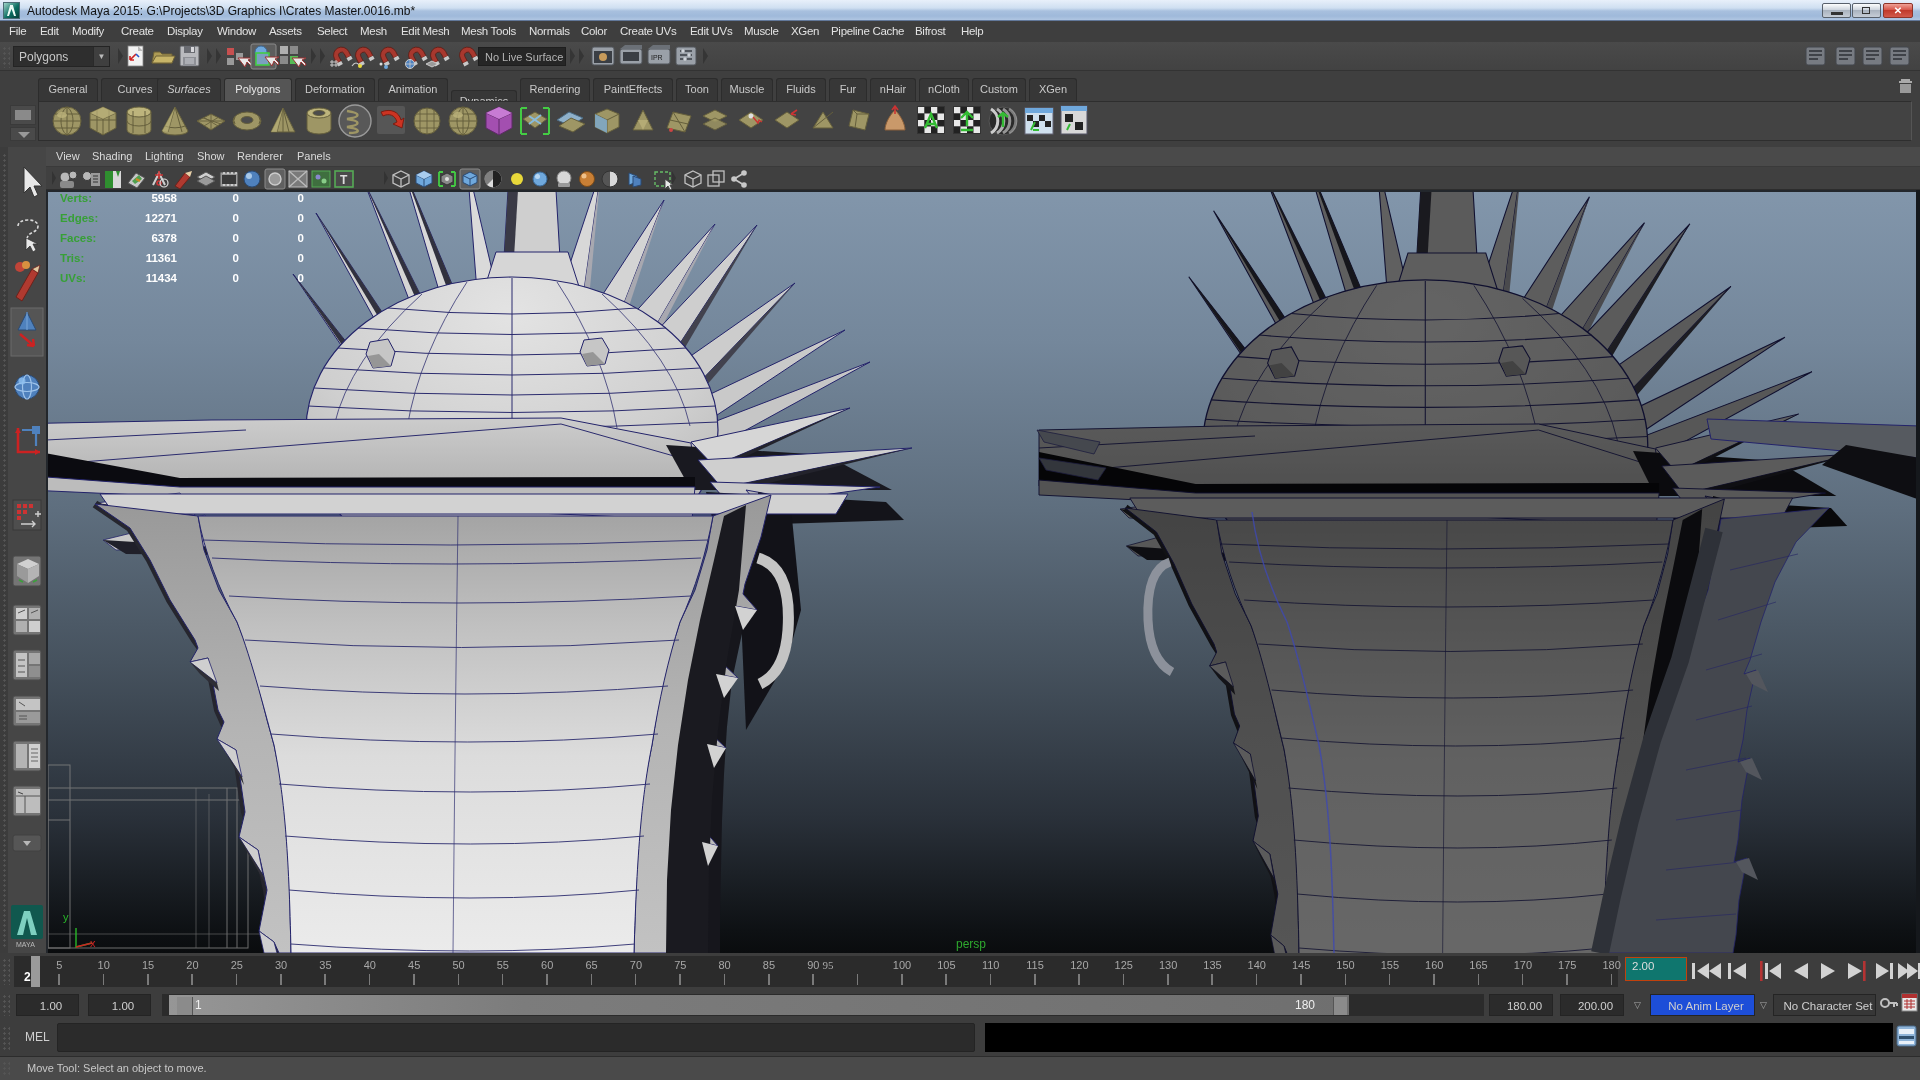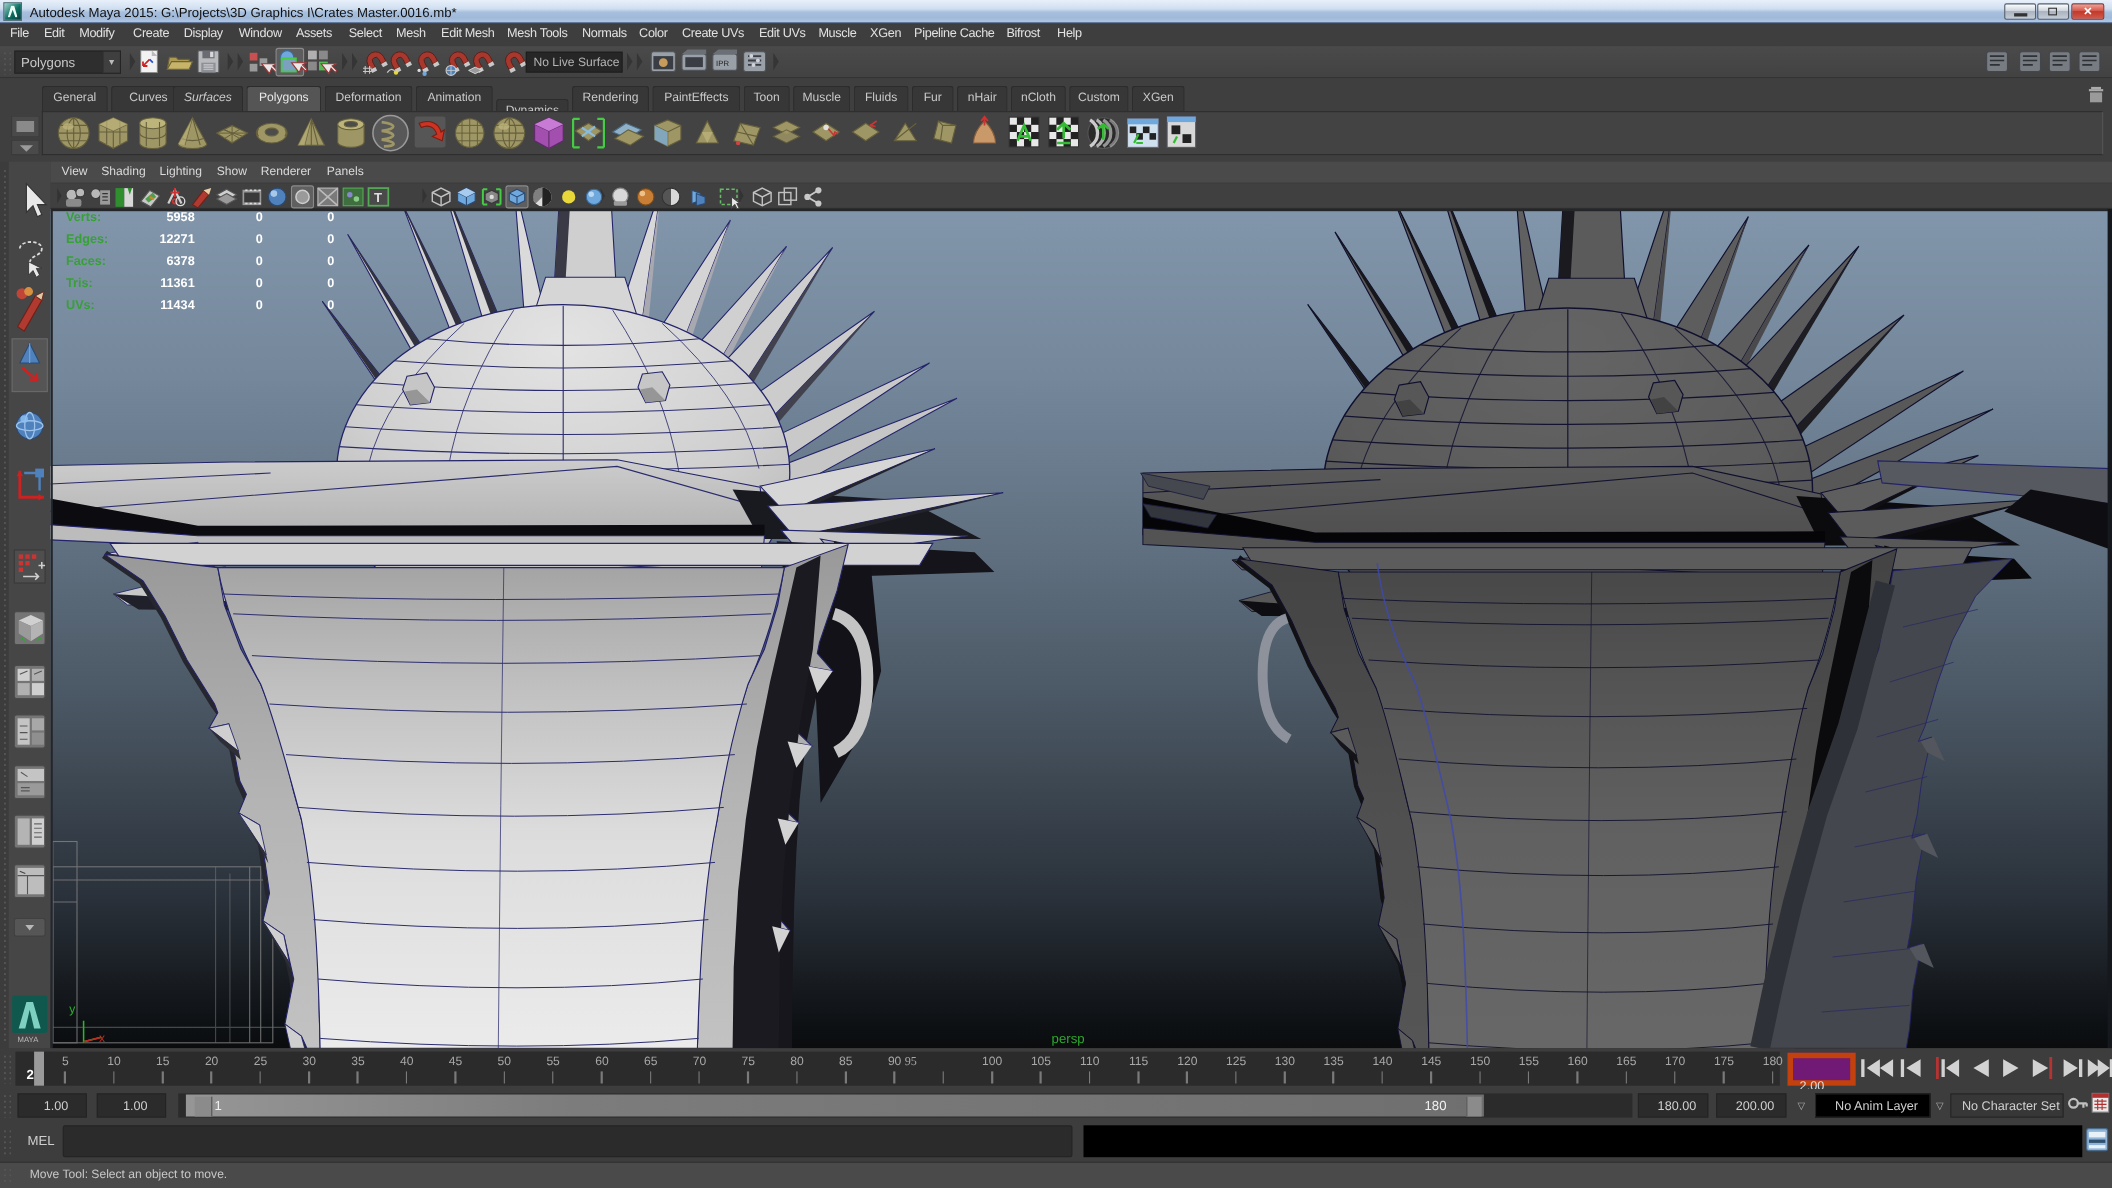--- a/index.html
+++ b/index.html
@@ -69,22 +69,22 @@
 .hudrow u  { text-decoration:none; position:absolute; text-align:right; }
 #persp { position:absolute; left:910px; top:747px; color:#2ea82e; font-size:12px; }
 
 
 #timeslider { left:0; top:953px; width:1920px; height:37px; background:#3d3d3d; }
 #ruler { position:absolute; left:14px; top:3px; width:1604px; height:31px; background:#2b2b2b; }
 .tick { position:absolute; bottom:2px; width:1.6px; height:11px; background:#7a7a7a; }
 .tlab { position:absolute; top:3px; font-size:11px; color:#a8a8a8; transform:translateX(-50%); }
 #curframe { position:absolute; left:17px; top:0; width:9px; height:31px; background:#9a9a9a; }
 #cflabel { position:absolute; left:10px; top:14px; color:#fff; font-size:12px; font-weight:bold; }
-#curtimefield { position:absolute; left:1625px; top:4px; width:62px; height:24px; background:#701a75;
-  border:5px solid #c2410c; color:#ddd; font-size:11.5px; padding:20px 0 0 6px; }
+#curtimefield { position:absolute; left:1625px; top:4px; width:62px; height:24px; background:#0f766e;
+  border:1px solid #c2410c; color:#ddd; font-size:11.5px; padding:2px 0 0 6px; }
 
 
 #rangeslider { left:0; top:990px; width:1920px; height:30px; background:#3d3d3d; }
 .rfield { position:absolute; top:4px; height:22px; background:#2b2b2b; border:1px solid #242424;
   color:#cfcfcf; font-size:11.5px; padding:5px 0 0 7px; white-space:nowrap;text-align:center; }
 #rtrack { position:absolute; left:162px; top:4px; width:1322px; height:22px; background:#2b2b2b; }
 #rbar { position:absolute; left:7px; top:1px; width:1180px; height:20px;
   background:linear-gradient(90deg,#969696,#7c7c7c 30%,#6f6f6f); }
 #rh1 { position:absolute; left:8px; top:2px; width:16px; height:18px; background:#8b8b8b; border-right:1px solid #555; }
 #rh2 { position:absolute; left:1164px; top:2px; width:14px; height:18px; background:#8b8b8b; border-left:1px solid #555; }
@@ -1052,21 +1052,21 @@
       <div id="rbar">
         <div id="rh1"></div>
           <div id="rh2"></div>
         <i style="left:26px">1</i>
           <i style="left:1126px">180</i>
       </div>
     </div>
     <div class="rfield" style="left:1489px; width:64px;">180.00</div>
     <div class="rfield" style="left:1560px; width:64px;">200.00</div>
     <div style="position:absolute; left:1634px; top:10px; color:#aaa; font-size:9px;">▽</div>
-    <div class="rfield" style="left:1650px; width:105px; background:#000000;">No Anim Layer</div>
+    <div class="rfield" style="left:1650px; width:105px; background:#1d4ed8;">No Anim Layer</div>
     <div style="position:absolute; left:1760px; top:10px; color:#aaa; font-size:9px;">▽</div>
     <div class="rfield" style="left:1773px; width:103px; background:#373737;">No Character Set</div>
     <svg id="rsicons" width="40" height="30" style="position:absolute;left:1878px;top:0">
   <circle cx="7" cy="13" r="4" fill="none" stroke="#c0c0c0" stroke-width="2"></circle>
   <path d="M10,13 h9 M16,13 v4 M19,13 v3" stroke="#c0c0c0" stroke-width="2"></path>
   <g transform="translate(24,4)">
     <rect x="0" y="0" width="15" height="17" fill="#e8e8e8" stroke="#888"></rect>
     <rect x="0" y="0" width="15" height="4" fill="#b03030"></rect>
     <path d="M2,7 h11 M2,10 h11 M2,13 h11 M5,5 v10 M9,5 v10" stroke="#b03030" stroke-width="1"></path>
   </g>

